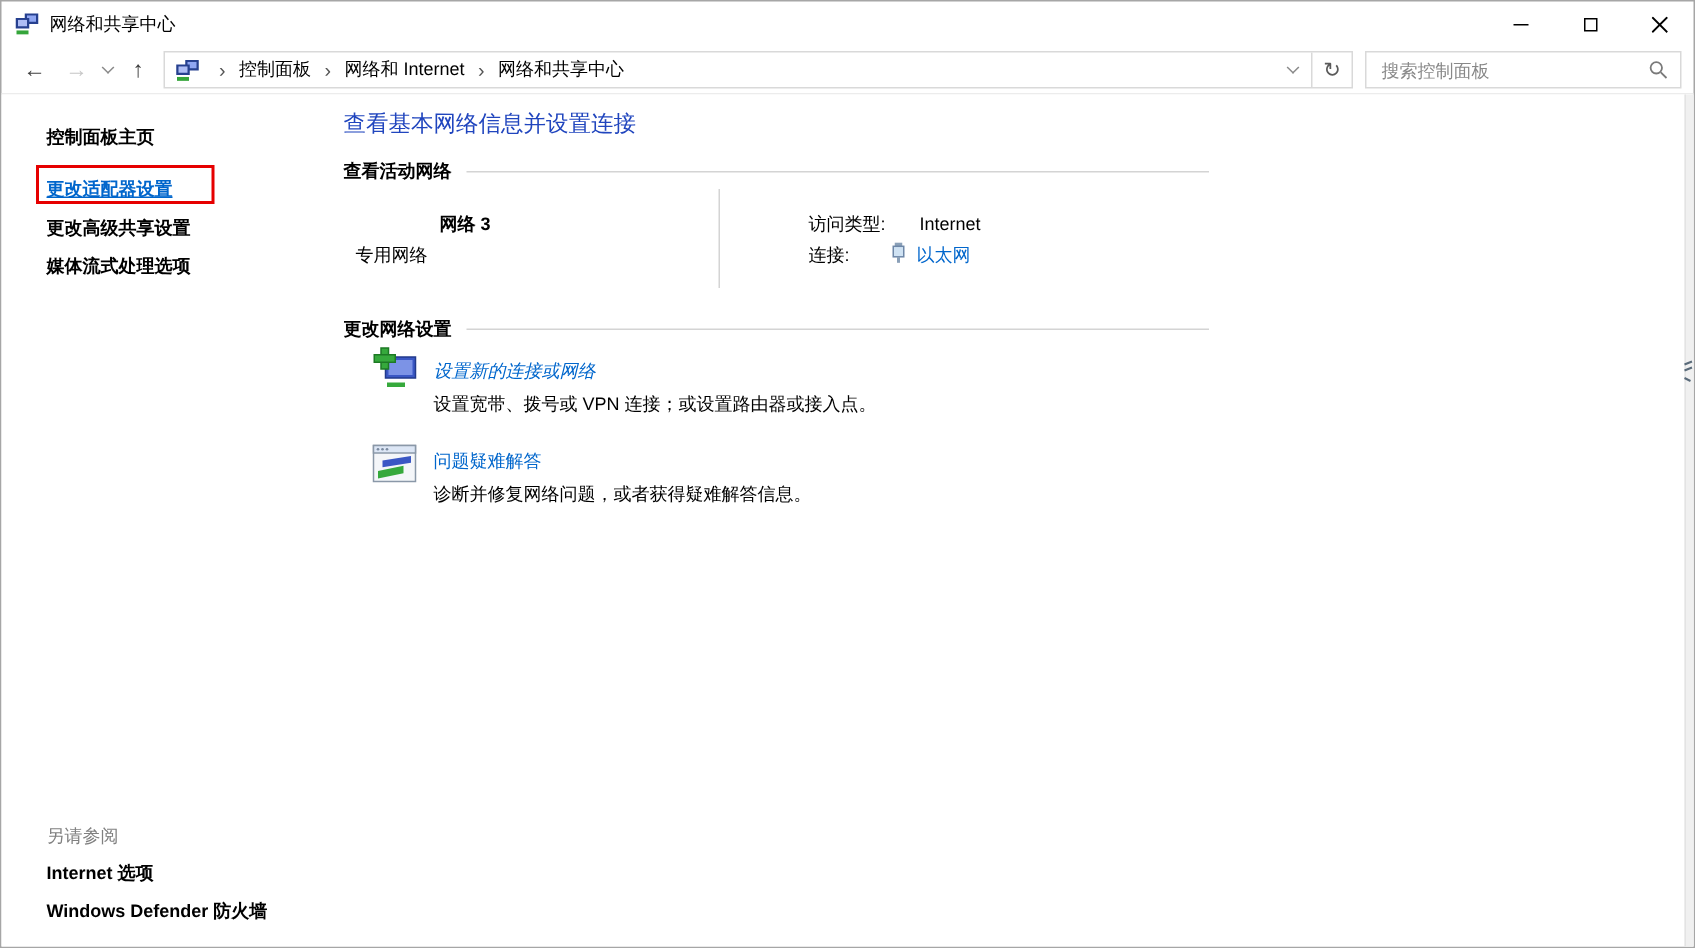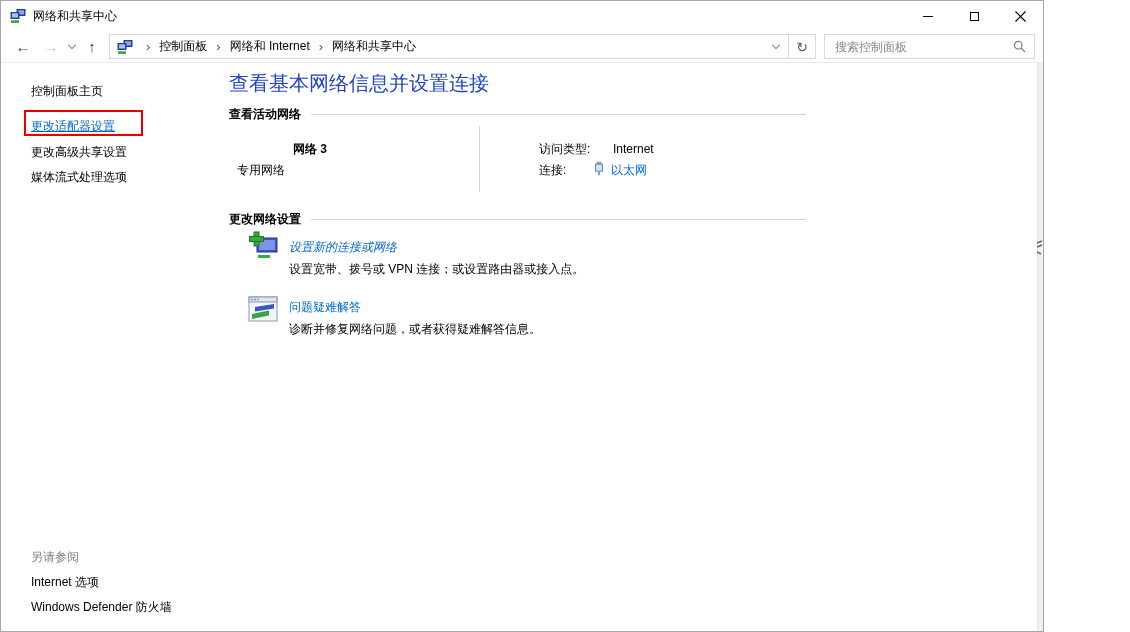--- a/index.html
+++ b/index.html
@@ -9,21 +9,21 @@
     --rule:#d4d4d4;
     --border:#d9d9d9;
   }
   *{box-sizing:border-box;}
   html,body{margin:0;padding:0;}
   body{
     width:1130px;height:632px;
     font-family:"Liberation Sans","DejaVu Sans",sans-serif;
     font-size:12px;color:#000;background:#fff;overflow:hidden;
   }
-  .window{width:1044px;height:632px;border:1px solid #a6a6a6;background:#fff;display:flex;flex-direction:column;}
+  .window{width:1130px;height:632px;border:1px solid #a6a6a6;background:#fff;display:flex;flex-direction:column;}
 
   
   .titlebar{height:30px;flex:0 0 30px;display:flex;align-items:center;}
   .titlebar .app-icon{margin:0 7px 0 9px;display:flex;}
   .titlebar .title{font-size:12px;}
   .caption-buttons{margin-left:auto;display:flex;height:100%;}
   .caption-btn{width:46px;height:100%;display:flex;align-items:center;justify-content:center;cursor:default;}
   .min-glyph{width:10px;height:1px;background:#000;display:inline-block;}
   .max-glyph{width:9px;height:9px;border:1px solid #000;display:inline-block;}
 
@@ -45,27 +45,27 @@
   .searchbox{width:211px;height:25px;border:1px solid var(--border);margin:0 0 0 8px;display:flex;align-items:center;background:#fff;}
   .searchbox input{border:none;outline:none;flex:1;min-width:0;padding:0 4px 0 10px;font:inherit;color:#000;background:transparent;}
   .searchbox input::placeholder{color:#888;opacity:1;}
   .searchbox .mag{margin-right:8px;display:flex;}
 
   
   .content{position:relative;flex:1;background:#fff;}
   .abs{position:absolute;line-height:16px;white-space:nowrap;}
 
   
-  .side-link{color:#000;cursor:pointer;}
+  .side-link{color:#000;cursor:pointer;font-weight:bold;}
   .side-link.active{color:var(--link);text-decoration:underline;}
   .annotation-box{position:absolute;left:23px;top:47px;width:119px;height:26px;border:2px solid var(--annotation);pointer-events:none;}
   .see-also-title{color:#808080;}
 
   
-  .page-heading{font-size:20px;color:var(--heading);line-height:20px;}
+  .page-heading{font-size:15px;color:var(--heading);line-height:20px;}
   .section-row{display:flex;align-items:center;width:577px;}
   .section-label{font-weight:bold;flex:0 0 auto;}
   .section-rule{flex:1;height:1px;background:var(--rule);margin-left:10px;margin-top:1px;}
   .bold{font-weight:bold;padding-left:44px;}
   .vdivider{position:absolute;left:478px;top:63px;width:1px;height:66px;background:var(--rule);}
   .blue-link{color:var(--link);cursor:pointer;}
   .task-desc{color:#000;}
 
   
   .scroll-strip{position:absolute;right:0;top:0;width:6px;height:100%;background:#f0f0f0;border-left:1px solid #e3e3e3;}

